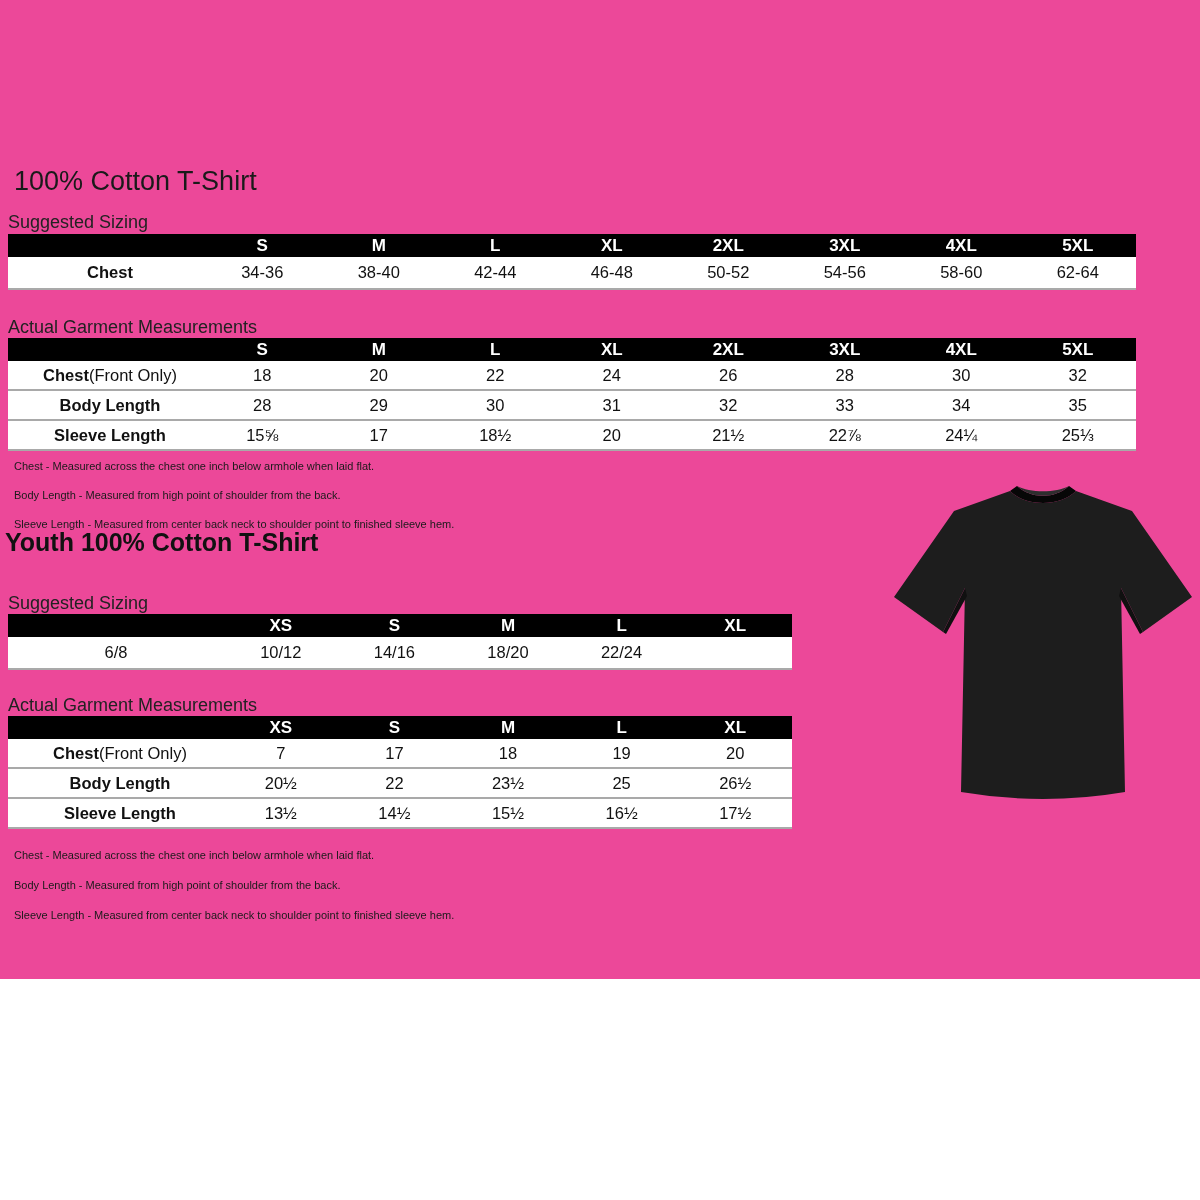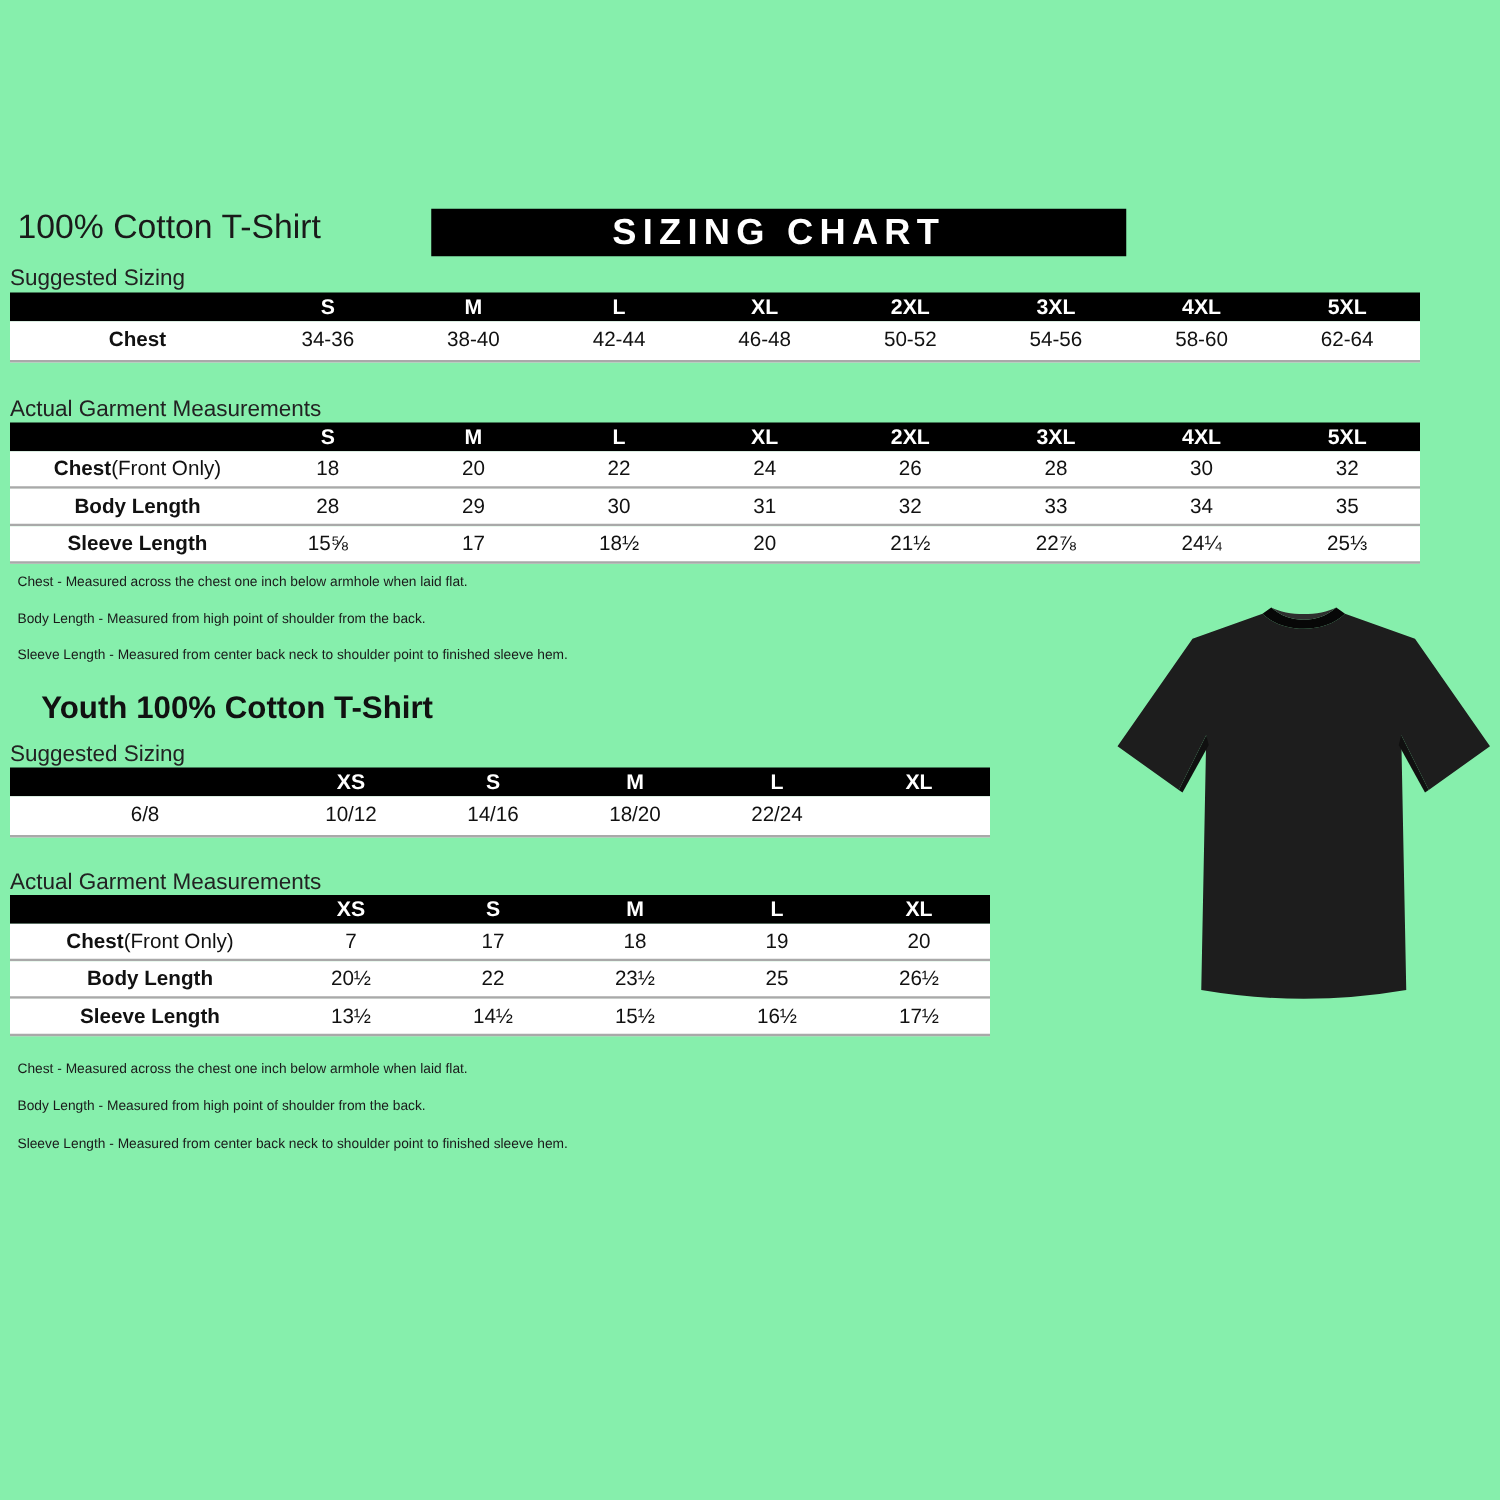--- a/index.html
+++ b/index.html
@@ -1,20 +1,20 @@
 <!DOCTYPE html>
 <html><head>
 <meta charset="utf-8">
 <style>
   html, body { margin: 0; padding: 0; background: #ffffff; }
   .page {
     position: relative;
     width: 1200px;
-    height: 1200px;
-    background: #86efac;
+    height: 979px;
+    background: #ec4899;
     font-family: "Liberation Sans", sans-serif;
     color: #111;
     overflow: hidden;
   }
   .abs { position: absolute; }
 
   .page-title { font-size: 27px; font-weight: 400; color: #1a1a1a; white-space: nowrap; }
   .youth-title { font-size: 25px; font-weight: 700; color: #111; white-space: nowrap; }
 
   .banner {
@@ -59,23 +59,20 @@
 
   .shirt-wrap { width: 300px; height: 345px; }
 </style>
 </head>
 <body>
 
 <div class="page">
 
   <div class="abs page-title" style="left:14px; top:166px;">100% Cotton T-Shirt</div>
 
-  <div class="abs banner" style="left:345px; top:167px; width:556px; height:38px;">
-    <span>SIZING CHART</span>
-  </div>
 
   <div class="abs section-label" style="left:8px; top:212px;">Suggested Sizing</div>
 
   <div class="abs" style="left:8px; top:234px; width:1128px;">
     <div class="thead a-grid">
       <div class="cell label-cell"></div>
       <div class="cell">S</div>
       <div class="cell">M</div>
       <div class="cell">L</div>
       <div class="cell">XL</div>
@@ -157,21 +154,21 @@
       <div class="cell">25⅓</div>
     </div>
   </div>
 
   <div class="abs notes" style="left:14px; top:452px;">
     <div class="note-line">Chest - Measured across the chest one inch below armhole when laid flat.</div>
     <div class="note-line">Body Length - Measured from high point of shoulder from the back.</div>
     <div class="note-line">Sleeve Length - Measured from center back neck to shoulder point to finished sleeve hem.</div>
   </div>
 
-  <div class="abs youth-title" style="left:5px; top:552px;margin-left:28px;">Youth 100% Cotton T-Shirt</div>
+  <div class="abs youth-title" style="left:5px; top:528px;">Youth 100% Cotton T-Shirt</div>
 
   <div class="abs section-label" style="left:8px; top:593px;">Suggested Sizing</div>
 
   <div class="abs" style="left:8px; top:614px; width:784px;">
     <div class="thead y-grid">
       <div class="cell label-cell"></div>
       <div class="cell">XS</div>
       <div class="cell">S</div>
       <div class="cell">M</div>
       <div class="cell">L</div>

